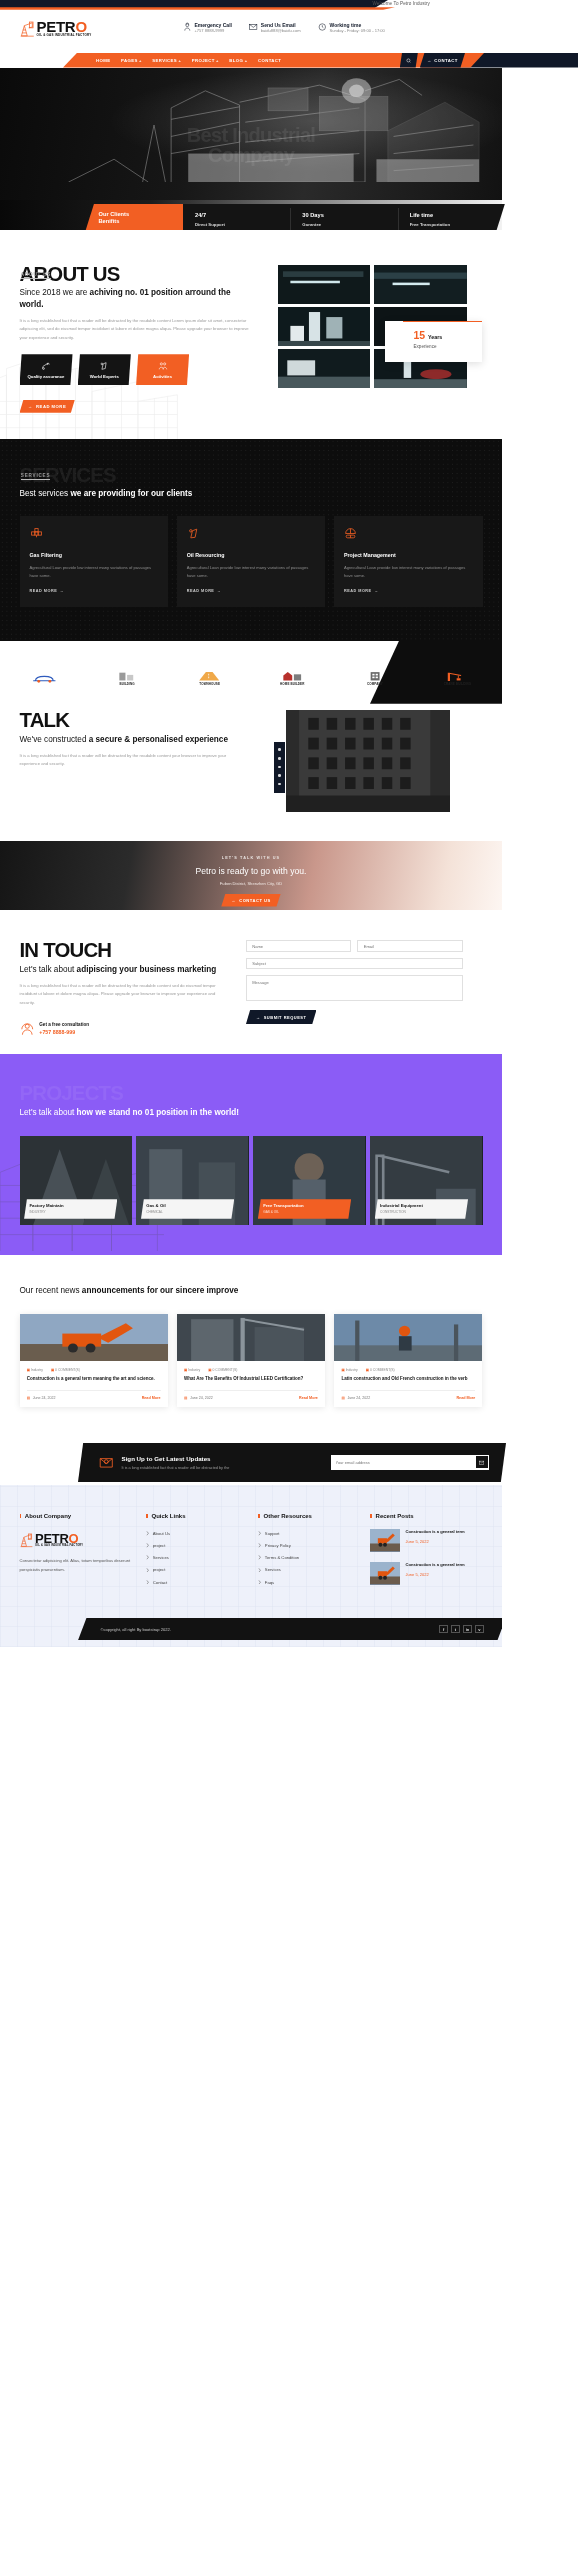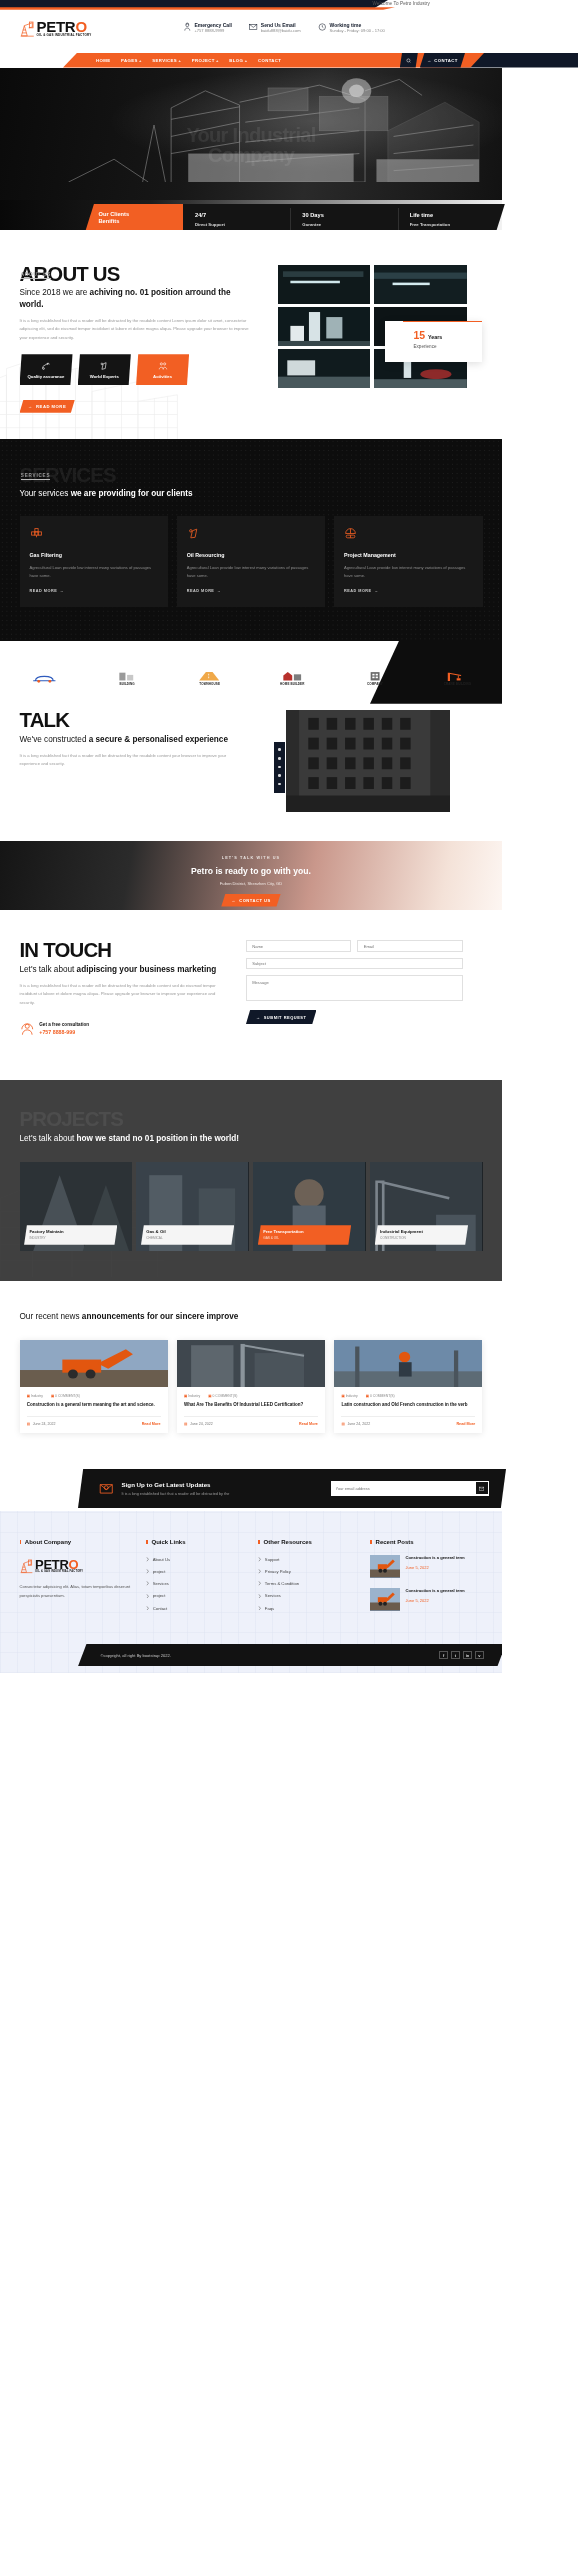--- a/index.html
+++ b/index.html
@@ -186,47 +186,47 @@
   .works-right { width:197px; position:relative; }
   .works-img { width:164px; height:102px; margin-left:26px; background:#1c1c1c; position:relative; overflow:hidden; }
   .works-strip { position:absolute; left:14.5px; top:32px; width:10.5px; height:51px; background:#101828; }
   .works-strip i { display:block; width:2.6px; height:2.6px; background:#fff; border-radius:50%; margin:6px auto 0; opacity:.85;}
 
   
   .cta { height:69px; position:relative; overflow:hidden;
     background:linear-gradient(100deg,#151515 0%,#2b2b2b 26%,#c9978b 62%,#f4e2d8 88%,#fdf6f2 100%); }
   .cta-in { position:relative; z-index:3; text-align:center; padding-top:14.5px; }
   .cta-k { font-size:3.8px; letter-spacing:1.1px; color:#e9e3e0; font-weight:bold;}
-  .cta-h { font-size:8.6px; font-weight:bold; color:#fff; margin-top:6px; }
+  .cta-h { font-size:8.6px; font-weight:normal; color:#fff; margin-top:6px; }
   .cta-s { font-size:4.1px; color:#efe6e2; margin-top:4.6px; }
   .cta-btn { margin-top:8px; display:inline-flex; gap:3.3px; align-items:center; background:#f25f23; color:#fff;
     font-size:4.1px; font-weight:bold; letter-spacing:0.5px; padding:4px 10px;
     clip-path: polygon(7% 0, 100% 0, 93% 100%, 0 100%); }
 
   
-  .intouch { background:#fff; padding:30px 0 44px; }
+  .intouch { background:#fff; padding:30px 0 18px; }
   .it-grid { display:flex; gap:22.4px; }
   .it-left { width:204px; }
   .consult { display:flex; gap:5.3px; align-items:center; margin-top:14.5px; }
   .consult svg { width:14.5px; height:14.5px; color:#f25f23; }
   .consult-t { font-size:4.6px; font-weight:bold; color:#111; }
   .consult-n { font-size:5.3px; font-weight:bold; color:#f25f23; margin-top:2px; }
   .it-right { width:217px; }
   .frow { display:flex; gap:6px; margin-bottom:6px; }
   .fi { flex:1; height:11.2px; border:0.7px solid #e0e0e0; background:#fff; font-size:4.1px;
     color:#9a9a9a; padding:0 5.3px; font-family:inherit; }
   .fi.full { width:100%; }
   .fta { width:100%; height:26px; border:0.7px solid #e0e0e0; background:#fff; font-size:4.1px;
     color:#9a9a9a; padding:4px 5.3px; font-family:inherit; resize:none; }
   .submit { margin-top:7.2px; background:#101828; color:#fff; font-size:4px; font-weight:bold;
     letter-spacing:0.5px; padding:4.6px 10px; display:inline-flex; align-items:center; gap:3.3px;
     clip-path: polygon(6% 0, 100% 0, 94% 100%, 0 100%); border:0; font-family:inherit; }
 
   
-  .projects { background:#404040; padding:29px 0 30px; position:relative; overflow:hidden;}
+  .projects { background:#8b5cf6; padding:29px 0 30px; position:relative; overflow:hidden;}
   .proj-grid-bg { position:absolute; left:0; top:79px; width:164px; height:118px; opacity:.3;}
   .proj-cards { display:flex; gap:4.6px; margin-top:17px; position:relative; z-index:3; }
   .pc { flex:1; position:relative; height:89px; overflow:hidden; background:#15191c; }
   .pc-label { position:absolute; left:4.6px; bottom:6px; right:14.5px; background:#f5f5f5; padding:4px 5.3px 4.6px;
     clip-path: polygon(3% 0, 100% 0, 97% 100%, 0 100%); }
   .pc-label.on { background:#f25f23; }
   .pc-t { font-size:4.3px; font-weight:bold; color:#111; }
   .pc-label.on .pc-t { color:#fff; }
   .pc-s { font-size:3.2px; color:#8a8a8a; margin-top:2px; }
   .pc-label.on .pc-s { color:#ffe3d7; }
@@ -397,21 +397,21 @@
         <path d="M640 40 L700 20 L740 48"></path>
       </g>
       <ellipse cx="625" cy="40" rx="26" ry="22" fill="#ffffff" opacity=".55"></ellipse>
       <ellipse cx="625" cy="40" rx="13" ry="11" fill="#ffffff" opacity=".8"></ellipse>
       <g fill="#d5d5d5" opacity=".6">
         <rect x="330" y="150" width="290" height="50"></rect>
         <rect x="660" y="160" width="180" height="40"></rect>
       </g>
     </svg>
     <div class="hero-wm">
-      <span>Your Industrial</span>
+      <span>Best Industrial</span>
       <span>Company</span>
     </div>
   </div>
 
   <div class="benefits">
     <div class="benefits-strip">
       <div class="ben-first">
         <div class="ben-first-in">
           <div class="ben-t">Our Clients</div>
           <div class="ben-t">Benifits</div>
@@ -535,21 +535,21 @@
     </div>
   </div>
 
   <div class="services">
     <div class="container">
       <div class="sec-kicker-wrap">
         <div class="bigghost light">SERVICES</div>
         <div class="kicker">SERVICES</div>
       </div>
       <div class="sec-sub on-dark">
-        <span>Your services </span><b>we are providing for our clients</b>
+        <span>Best services </span><b>we are providing for our clients</b>
       </div>
       <div class="svc-cards">
         <div class="svc-card">
           <svg class="svc-ico" viewBox="0 0 24 24" fill="none" stroke="currentColor" stroke-width="1.5">
               <rect x="9" y="3" width="6" height="6"></rect>
               <rect x="3" y="9" width="6" height="6"></rect>
               <rect x="15" y="9" width="6" height="6"></rect>
               <rect x="9" y="9" width="6" height="6"></rect>
               <path d="M12 15v4"></path>
             </svg>

